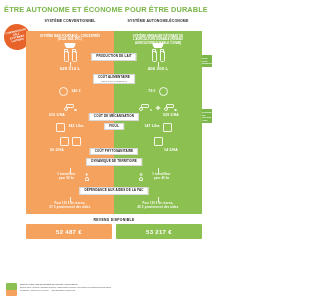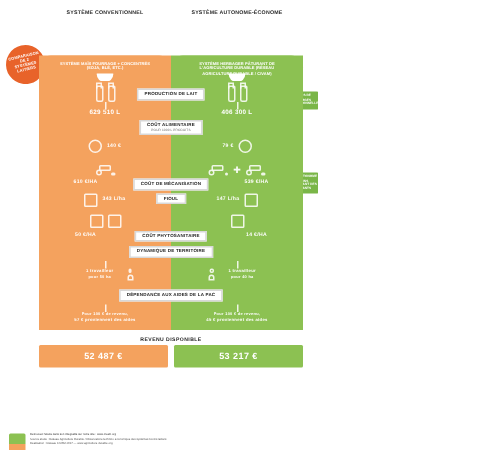--- a/index.html
+++ b/index.html
@@ -206,20 +206,21 @@
     background:linear-gradient(#8cc152 0 55%, #f4a25e 55% 100%);
   }
   .footer-text { font-size:1.9px; color:#555; line-height:1.5; }
   .footer-text .f1 { color:#333; }
 </style>
 </head>
 <body>
 
 <div class="page">
 
+  <div class="title">Être autonome et économe pour être durable</div>
 
   <div class="col-heads">
     <div class="col-head left">Système conventionnel</div>
     <div class="col-head right">Système autonome-économe</div>
   </div>
 
   <div class="badge">COMPARAISON DE 2 SYSTÈMES LAITIERS</div>
 
   <div class="body">
 

